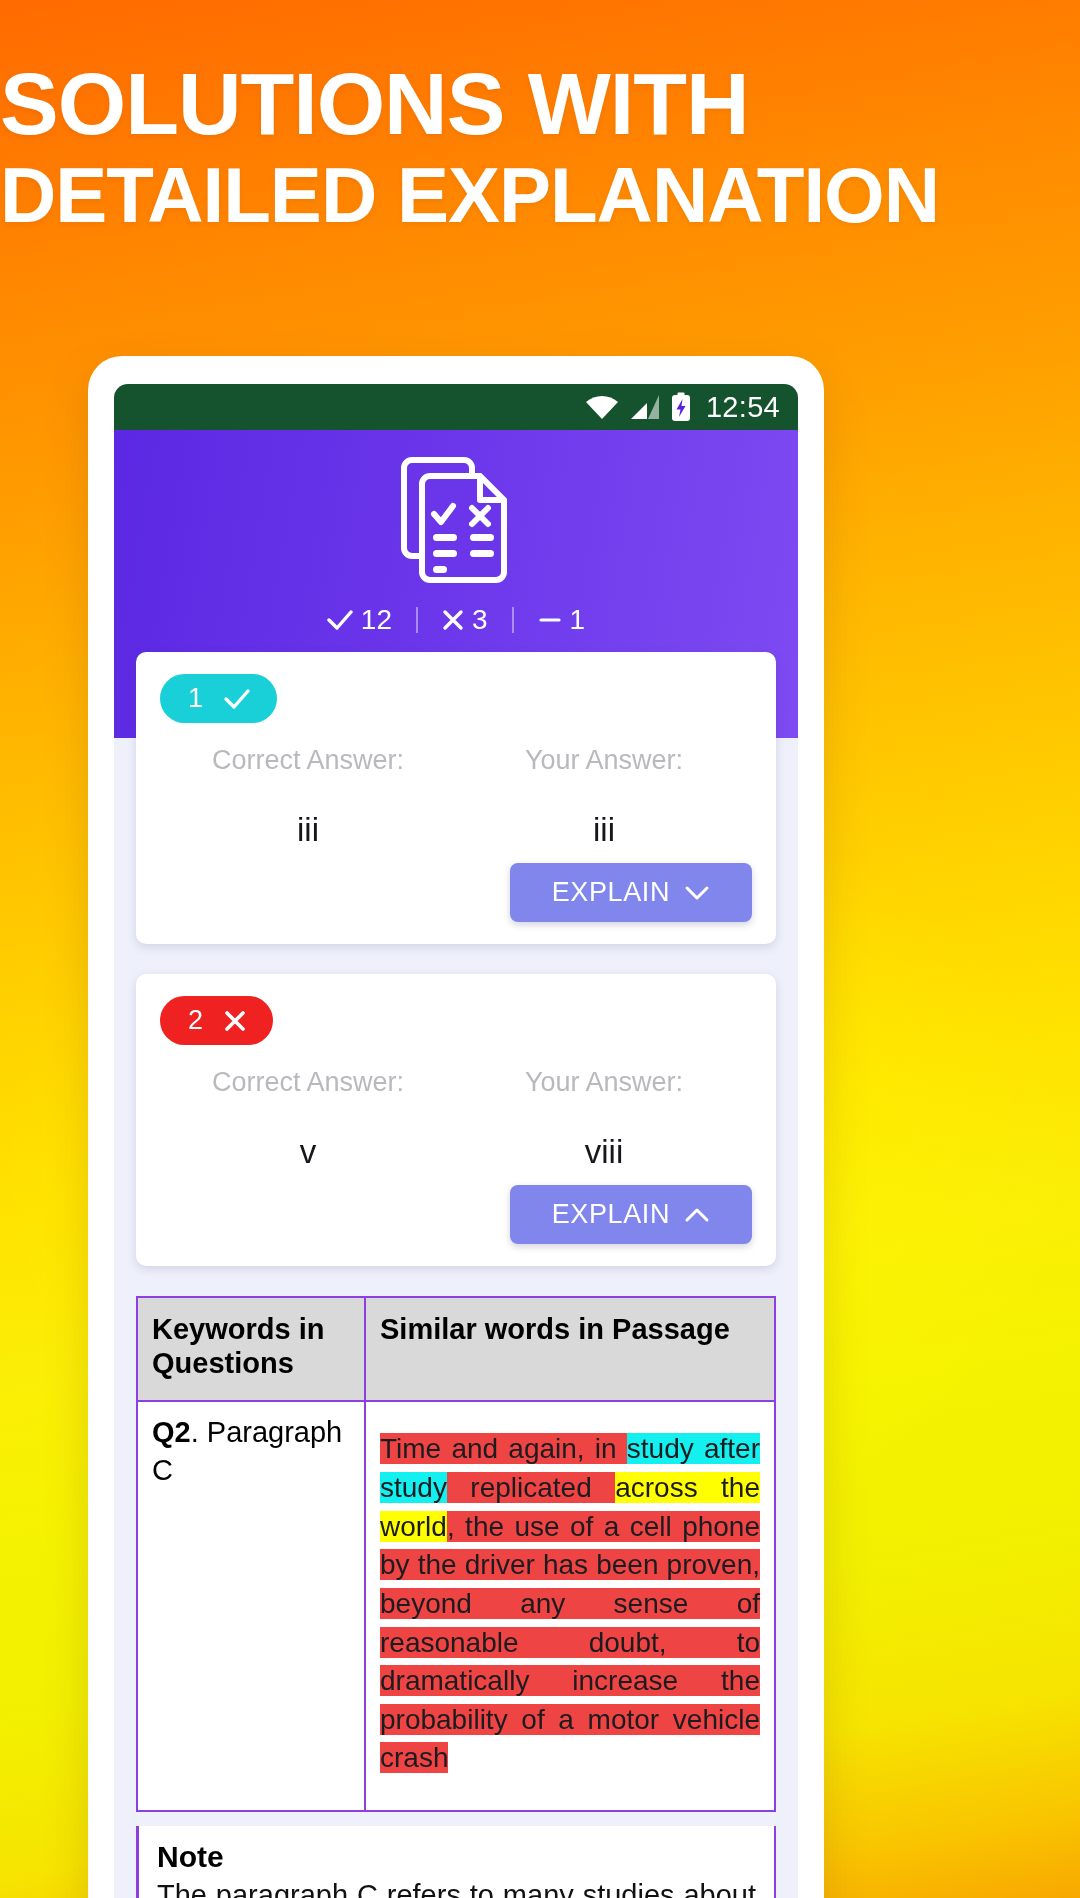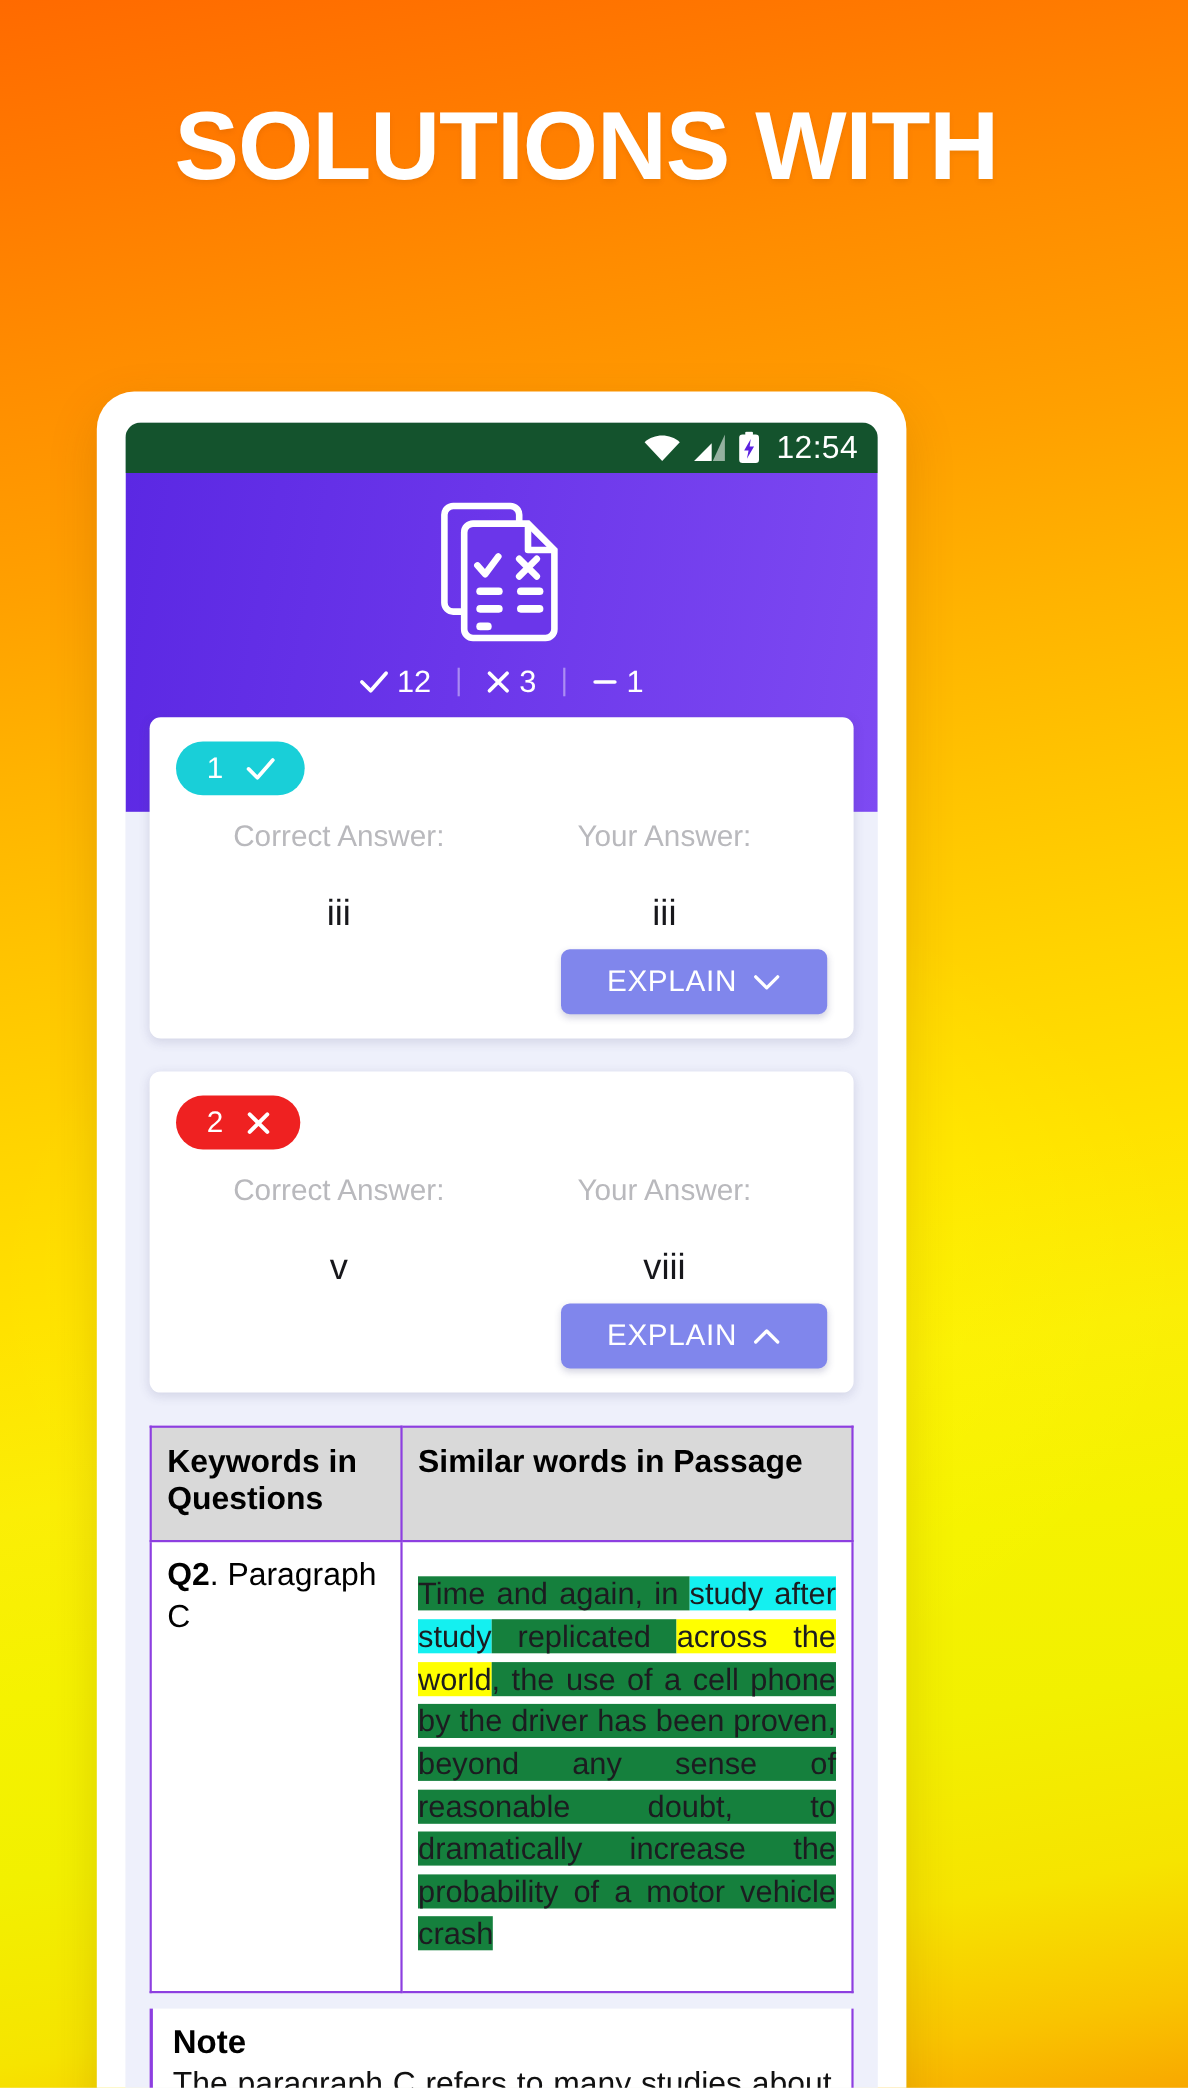--- a/index.html
+++ b/index.html
@@ -29,27 +29,26 @@
   .bg-glow {
     position: absolute; inset: 0;
     background: radial-gradient(ellipse 780px 560px at 50% 1180px, rgba(255,255,0,0.55) 0%, rgba(255,240,0,0.0) 70%);
     pointer-events: none;
   }
 
   
   .headline {
     position: absolute;
     top: 62px; left: 0; right: 14px;
-    text-align: center;
+    text-align: left;
     color: #ffffff;
     font-weight: 900;
     letter-spacing: -1px;
     line-height: 0.96;
     text-shadow: 0 2px 5px rgba(140,70,0,0.13);
-    margin-top: 29px;
   }
   .headline .l1 { display:block; font-size: 88px; }
   .headline .l2 { display:block; font-size: 78px; margin-top: 12px; }
 
   
   .phone {
     position: absolute;
     left: 88px; top: 356px;
     width: 736px; height: 1570px;
     background: #ffffff;
@@ -185,21 +184,21 @@
   }
   .cell-q b { font-weight: bold; }
   .passage {
     font-size: 28px;
     line-height: 1.38;
     color: #1c1c20;
     text-align: justify;
     padding-top: 16px;
     padding-bottom: 20px;
   }
-  .hl-lav { background: #15803d; margin-top: 20px; }
+  .hl-lav { background: #ef4444; margin-top: 20px; }
   .hl-cyan { background: #14f0f0; }
   .hl-yel  { background: #ffff00; }
 
   
   .notebox {
     margin: 14px 22px 0 22px;
     background: #fff;
     border-left: 3px solid #8d3fe0;
     border-right: 2px solid #8d3fe0;
     border-top: 0;
@@ -211,20 +210,21 @@
     margin-top: 2px;
   }
 </style>
 </head>
 <body>
 
 <div class="bg-glow"></div>
 
 <div class="headline">
   <span class="l1">SOLUTIONS WITH</span>
+  <span class="l2">DETAILED EXPLANATION</span>
 </div>
 
 <div class="phone">
   <div class="screen">
 
     <div class="statusbar">
       <span class="si">
         <svg width="34" height="26" viewBox="0 0 34 26">
             <path d="M1 8 C10 0, 24 0, 33 8 L17 25 Z" fill="#fff"></path>
           </svg>

